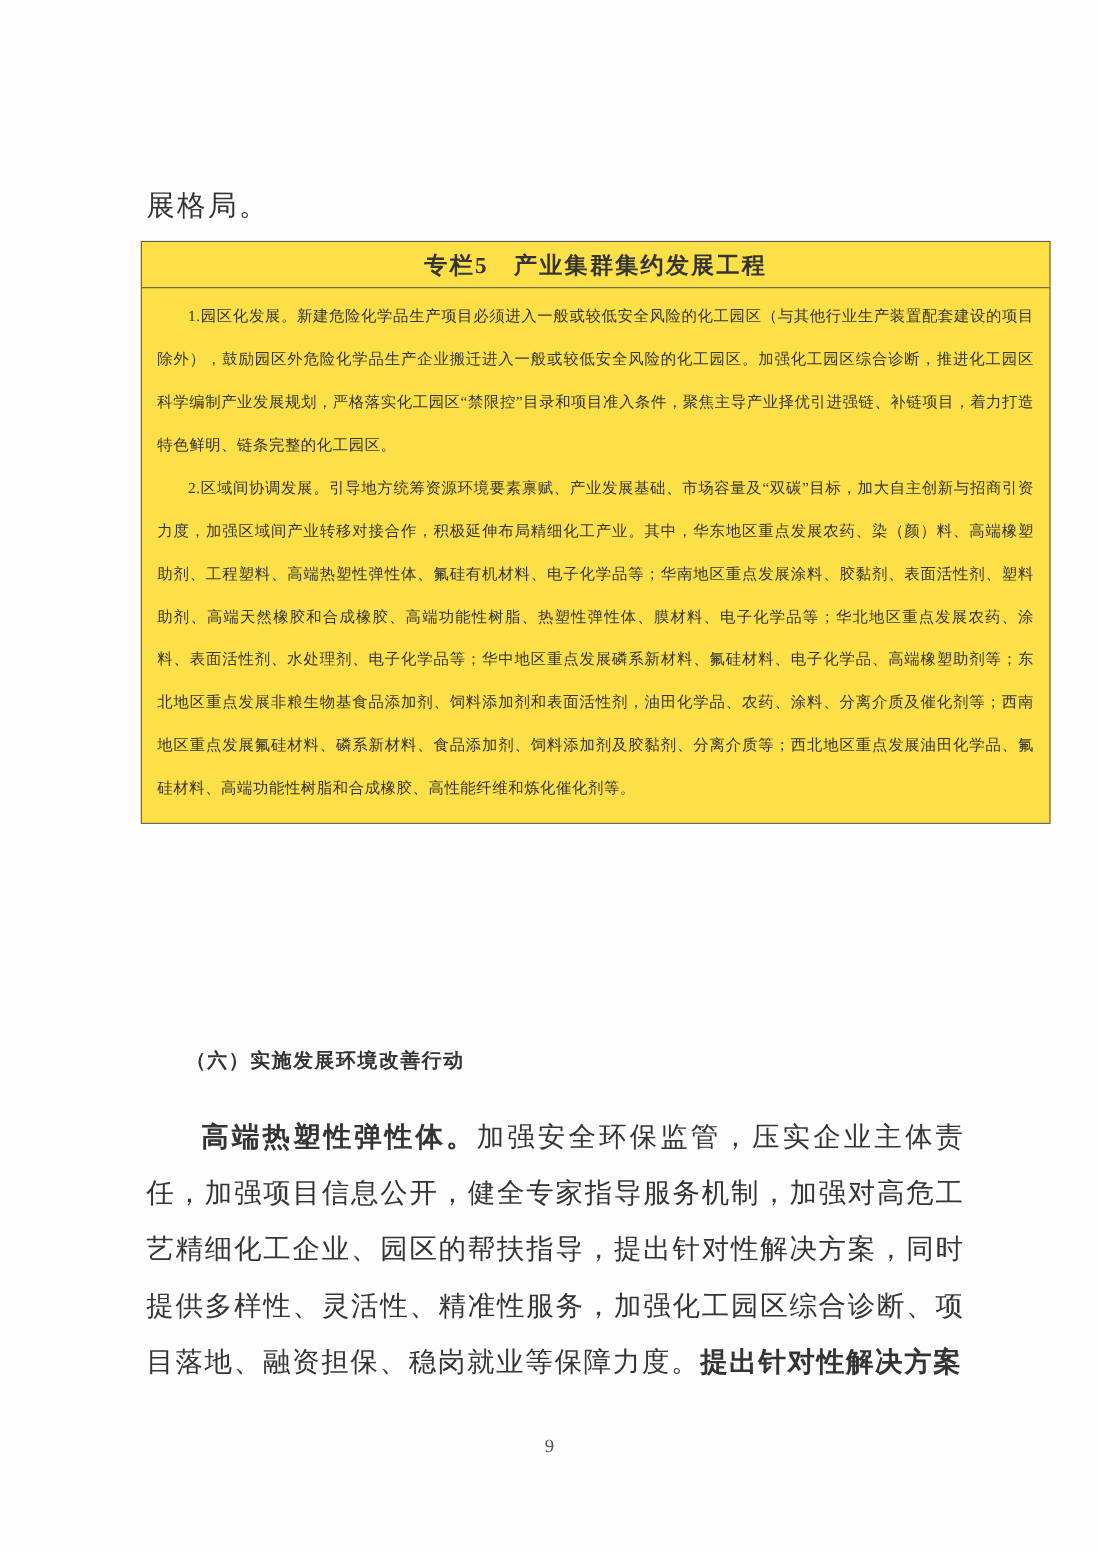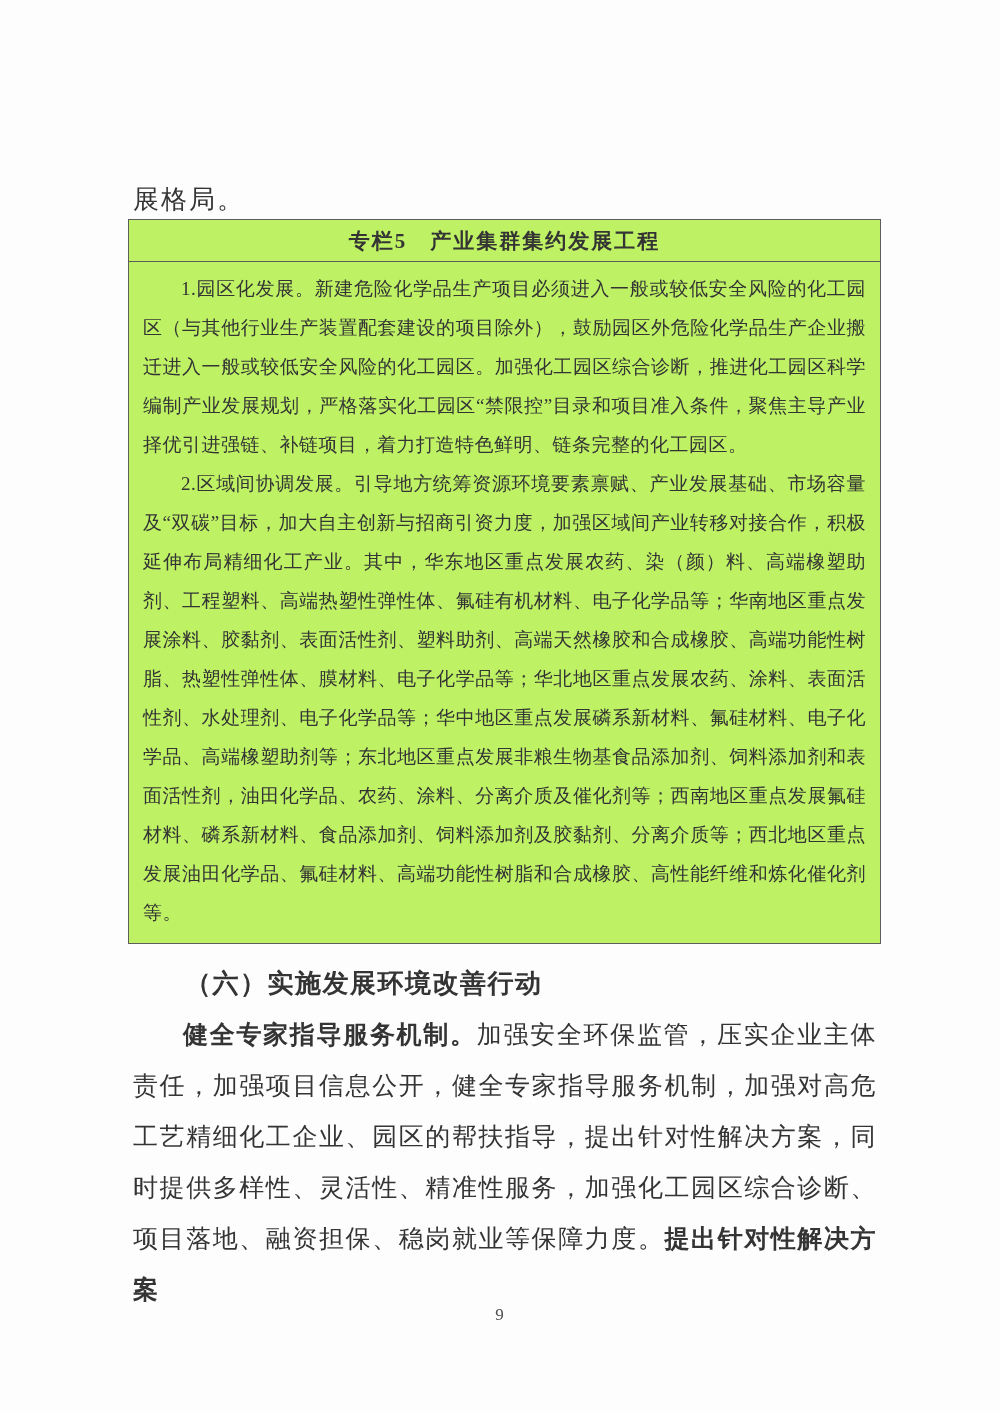--- a/index.html
+++ b/index.html
@@ -11,60 +11,60 @@
     color: #343434;
   }
   .page {
     position: relative;
     width: 1000px; height: 1413px;
     background: #fdfdfd;
     overflow: hidden;
   }
   .intro {
     position: absolute;
-    left: 133px; top: 183px;
+    left: 133px; top: 170px;
     margin: 0;
     font-size: 26px;
     line-height: 34px;
     letter-spacing: 2px;
   }
   .box {
     position: absolute;
     left: 128px; top: 219px;
-    width: 753px;
+    width: 827px;
     border: 1px solid #5d5d5d;
-    background: #bef264;
+    background: #fde047;
   }
   .box-title {
     height: 42px;
     line-height: 42px;
     text-align: center;
     font-size: 21px;
     font-weight: 700;
     letter-spacing: 2px;
     border-bottom: 1px solid #5d5d5d;
   }
   .box-body {
     padding: 7px 14px 11px 14px;
-    font-size: 19px;
+    font-size: 14px;
     line-height: 39px;
     letter-spacing: 0.5px;
     text-align: justify;
     text-justify: inter-ideograph;
   }
   .box-body p {
     margin: 0;
     text-indent: 2em;
   }
   .section-heading {
     position: absolute;
-    left: 133px; top: 966px;
+    left: 133px; top: 946px;
     width: 744px;
     margin: 0;
-    font-size: 26px;
+    font-size: 18px;
     line-height: 36px;
     font-weight: 700;
     letter-spacing: 1.5px;
     text-indent: 2em;
   }
   .main-para {
     position: absolute;
     left: 133px; top: 1009px;
     width: 744px;
     margin: 0;
@@ -96,17 +96,17 @@
   <div class="box">
     <div class="box-title">专栏5　产业集群集约发展工程</div>
     <div class="box-body">
       <p>1.园区化发展。新建危险化学品生产项目必须进入一般或较低安全风险的化工园区（与其他行业生产装置配套建设的项目除外），鼓励园区外危险化学品生产企业搬迁进入一般或较低安全风险的化工园区。加强化工园区综合诊断，推进化工园区科学编制产业发展规划，严格落实化工园区“禁限控”目录和项目准入条件，聚焦主导产业择优引进强链、补链项目，着力打造特色鲜明、链条完整的化工园区。</p>
       <p>2.区域间协调发展。引导地方统筹资源环境要素禀赋、产业发展基础、市场容量及“双碳”目标，加大自主创新与招商引资力度，加强区域间产业转移对接合作，积极延伸布局精细化工产业。其中，华东地区重点发展农药、染（颜）料、高端橡塑助剂、工程塑料、高端热塑性弹性体、氟硅有机材料、电子化学品等；华南地区重点发展涂料、胶黏剂、表面活性剂、塑料助剂、高端天然橡胶和合成橡胶、高端功能性树脂、热塑性弹性体、膜材料、电子化学品等；华北地区重点发展农药、涂料、表面活性剂、水处理剂、电子化学品等；华中地区重点发展磷系新材料、氟硅材料、电子化学品、高端橡塑助剂等；东北地区重点发展非粮生物基食品添加剂、饲料添加剂和表面活性剂，油田化学品、农药、涂料、分离介质及催化剂等；西南地区重点发展氟硅材料、磷系新材料、食品添加剂、饲料添加剂及胶黏剂、分离介质等；西北地区重点发展油田化学品、氟硅材料、高端功能性树脂和合成橡胶、高性能纤维和炼化催化剂等。</p>
     </div>
   </div>
 
   <h2 class="section-heading">（六）实施发展环境改善行动</h2>
 
-  <p class="main-para"><span class="bold">健全专家指导服务机制。</span><span>加强安全环保监管，压实企业主体责任，加强项目信息公开，健全专家指导服务机制，加强对高危工艺精细化工企业、园区的帮扶指导，提出针对性解决方案，同时提供多样性、灵活性、精准性服务，加强化工园区综合诊断、项目落地、融资担保、稳岗就业等保障力度。</span><span class="bold">提出针对性解决方案</span></p>
+  <p class="main-para"><span class="bold">高端热塑性弹性体。</span><span>加强安全环保监管，压实企业主体责任，加强项目信息公开，健全专家指导服务机制，加强对高危工艺精细化工企业、园区的帮扶指导，提出针对性解决方案，同时提供多样性、灵活性、精准性服务，加强化工园区综合诊断、项目落地、融资担保、稳岗就业等保障力度。</span><span class="bold">提出针对性解决方案</span></p>
 
   <div class="page-number">9</div>
 
 </div>
 
 </body></html>

